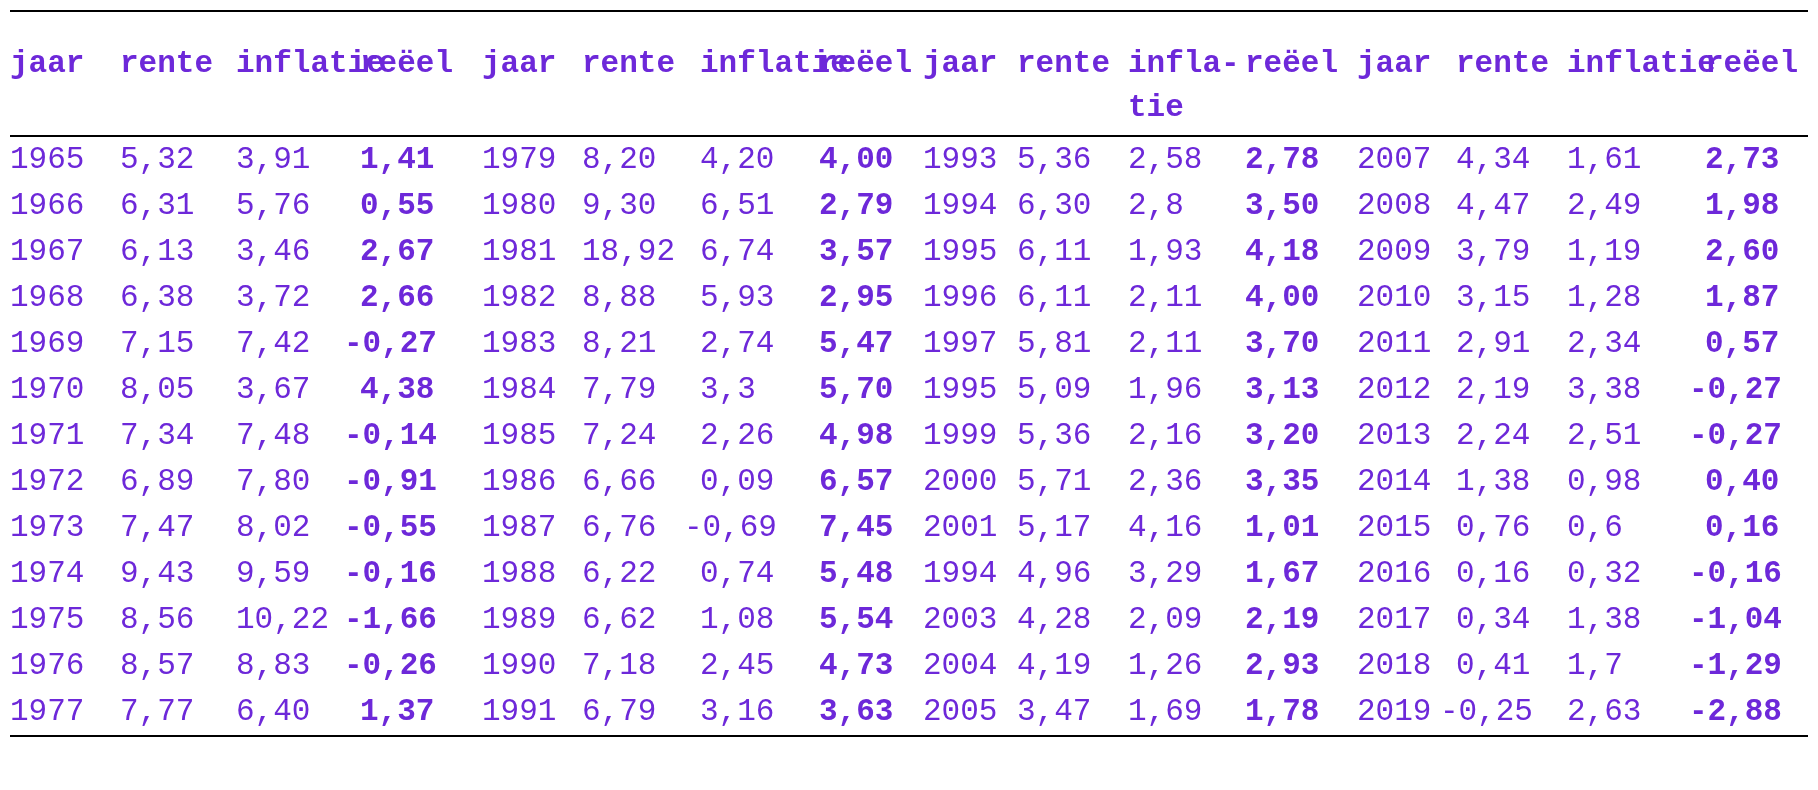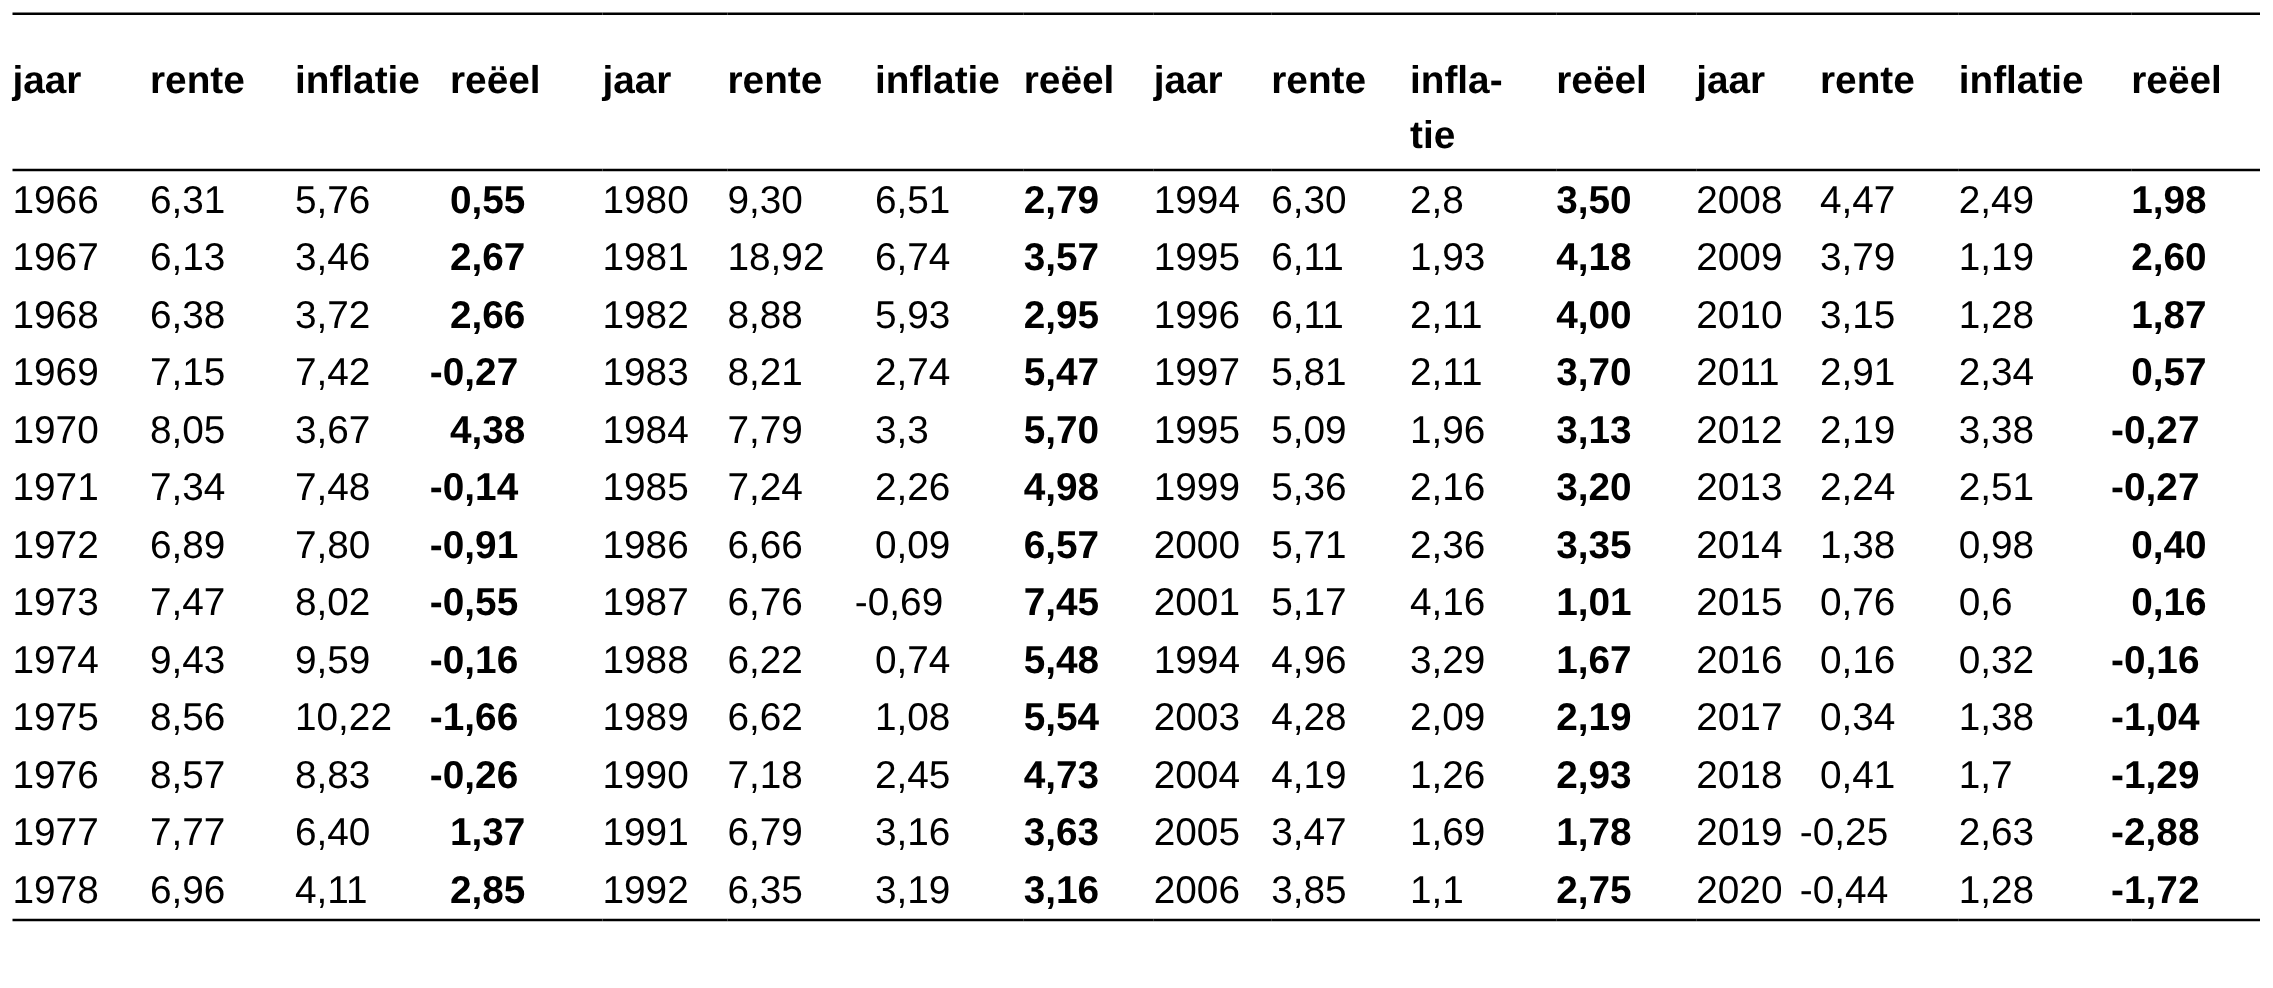--- a/index.html
+++ b/index.html
@@ -5,22 +5,22 @@
   html, body {
     margin: 0;
     padding: 0;
     background: #ffffff;
   }
   .page {
     position: relative;
     width: 1818px;
     height: 790px;
     background: #ffffff;
-    color: #000000;
-    font-family: Liberation Sans, sans-serif;
+    color: #6d28d9;
+    font-family: Liberation Mono, monospace;
     overflow: hidden;
   }
   table.data-table {
     position: absolute;
     left: 10px;
     top: 10px;
     width: 1798px;
     border-collapse: collapse;
     table-layout: fixed;
     border-top: 2px solid #000;
@@ -94,20 +94,38 @@
 tie</th>
         <th class="reeel">reëel</th>
         <th class="jaar">jaar</th>
         <th class="rente">rente</th>
         <th class="inflatie">inflatie</th>
         <th class="reeel">reëel</th>
       </tr>
     </thead>
     <tbody>
         <tr>
+          <td class="jaar">1965</td>
+          <td class="rente">5,32</td>
+          <td class="inflatie">3,91</td>
+          <td class="reeel">1,41</td>
+          <td class="jaar">1979</td>
+          <td class="rente">8,20</td>
+          <td class="inflatie">4,20</td>
+          <td class="reeel">4,00</td>
+          <td class="jaar">1993</td>
+          <td class="rente">5,36</td>
+          <td class="inflatie">2,58</td>
+          <td class="reeel">2,78</td>
+          <td class="jaar">2007</td>
+          <td class="rente">4,34</td>
+          <td class="inflatie">1,61</td>
+          <td class="reeel">2,73</td>
+        </tr>
+        <tr>
           <td class="jaar">1966</td>
           <td class="rente">6,31</td>
           <td class="inflatie">5,76</td>
           <td class="reeel">0,55</td>
           <td class="jaar">1980</td>
           <td class="rente">9,30</td>
           <td class="inflatie">6,51</td>
           <td class="reeel">2,79</td>
           <td class="jaar">1994</td>
           <td class="rente">6,30</td>
@@ -309,33 +327,15 @@
           <td class="reeel">3,63</td>
           <td class="jaar">2005</td>
           <td class="rente">3,47</td>
           <td class="inflatie">1,69</td>
           <td class="reeel">1,78</td>
           <td class="jaar">2019</td>
           <td class="rente neg">-0,25</td>
           <td class="inflatie">2,63</td>
           <td class="reeel neg">-2,88</td>
         </tr>
-        <tr>
-          <td class="jaar">1978</td>
-          <td class="rente">6,96</td>
-          <td class="inflatie">4,11</td>
-          <td class="reeel">2,85</td>
-          <td class="jaar">1992</td>
-          <td class="rente">6,35</td>
-          <td class="inflatie">3,19</td>
-          <td class="reeel">3,16</td>
-          <td class="jaar">2006</td>
-          <td class="rente">3,85</td>
-          <td class="inflatie">1,1</td>
-          <td class="reeel">2,75</td>
-          <td class="jaar">2020</td>
-          <td class="rente neg">-0,44</td>
-          <td class="inflatie">1,28</td>
-          <td class="reeel neg">-1,72</td>
-        </tr>
       </tbody>
   </table>
 </div>
 
 </body></html>

